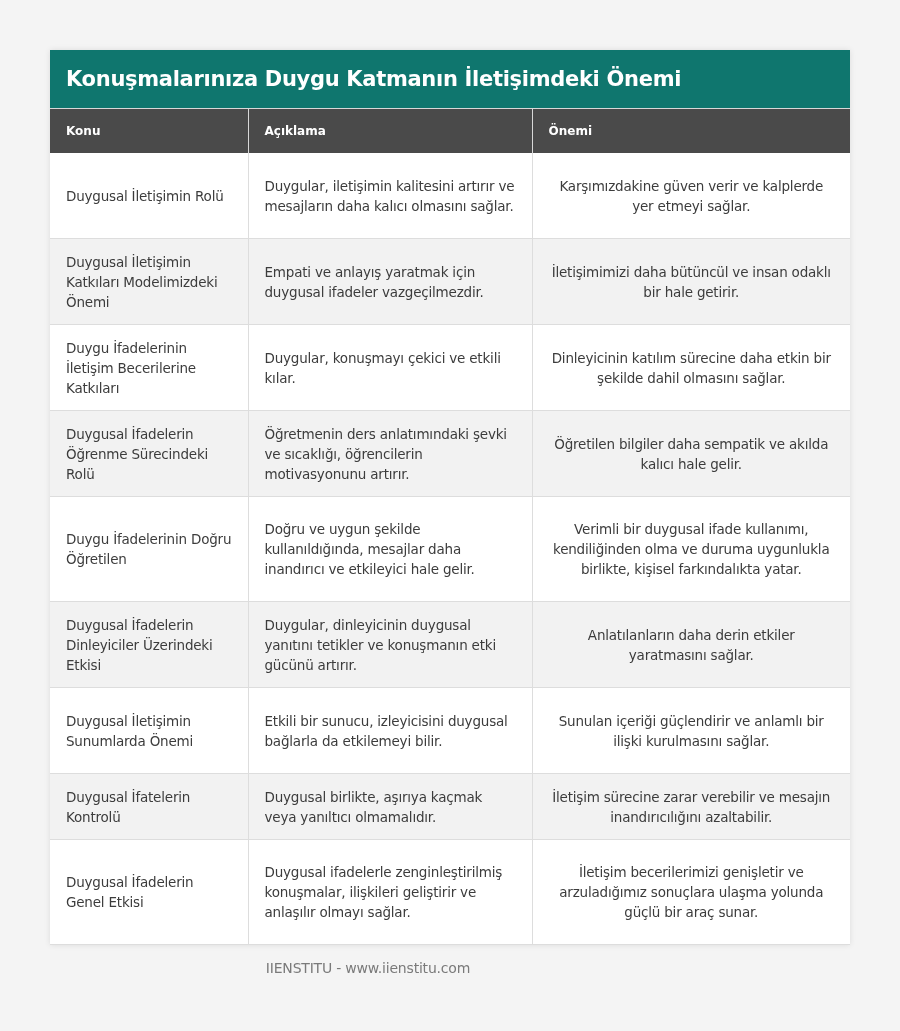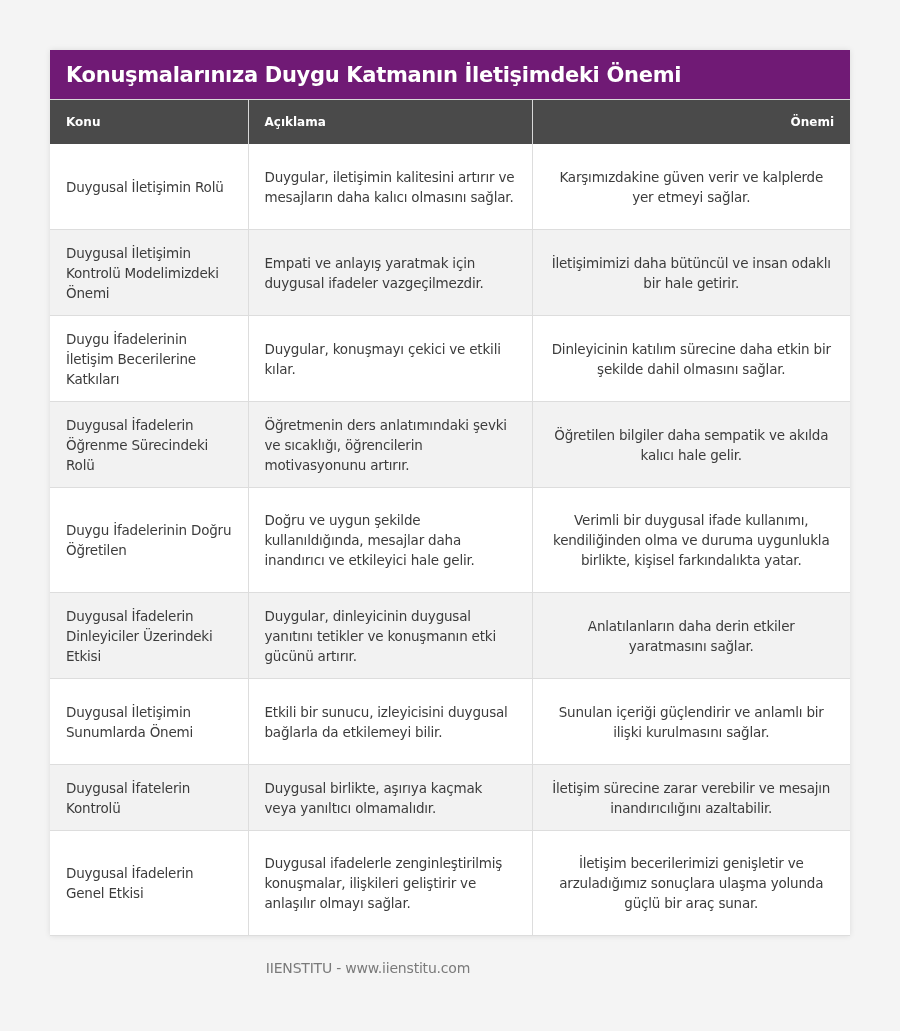--- a/index.html
+++ b/index.html
@@ -18,22 +18,22 @@
     }
     .card {
       position: absolute;
       left: 50px;
       top: 50px;
       width: 800px;
       background: #ffffff;
       box-shadow: 0 0 6px rgba(0,0,0,0.10);
     }
     .title-bar {
-      background: #701a75;
-      height: 50px;
+      background: #0f766e;
+      height: 59px;
       display: flex;
       align-items: center;
       padding-left: 16px;
       border-bottom: 1px solid #d8d8d8;
       box-sizing: border-box;
     }
     .title-bar h1 {
       margin: 0;
       font-size: 21px;
       font-weight: bold;
@@ -52,21 +52,21 @@
       background: #4a4a4a;
       color: #ffffff;
       font-size: 12px;
       font-weight: bold;
       text-align: left;
       height: 44px;
       padding: 0 16px;
       border-right: 1px solid #d8d8d8;
       box-sizing: border-box;
     }
-    thead th:last-child { border-right: none; text-align: right; }
+    thead th:last-child { border-right: none; }
     tbody td {
       font-size: 13.5px;
       line-height: 20px;
       padding: 12px 16px;
       vertical-align: middle;
       border-right: 1px solid #dddddd;
       border-bottom: 1px solid #dddddd;
       color: #3c3c3c;
       letter-spacing: -0.2px;
     }
@@ -114,21 +114,21 @@
           <th>Önemi</th>
         </tr>
       </thead>
       <tbody>
         <tr class="r0">
           <td>Duygusal İletişimin Rolü</td>
           <td>Duygular, iletişimin kalitesini artırır ve mesajların daha kalıcı olmasını sağlar.</td>
           <td>Karşımızdakine güven verir ve kalplerde yer etmeyi sağlar.</td>
         </tr>
         <tr class="r1">
-          <td>Duygusal İletişimin Kontrolü Modelimizdeki Önemi</td>
+          <td>Duygusal İletişimin Katkıları Modelimizdeki Önemi</td>
           <td>Empati ve anlayış yaratmak için duygusal ifadeler vazgeçilmezdir.</td>
           <td>İletişimimizi daha bütüncül ve insan odaklı bir hale getirir.</td>
         </tr>
         <tr class="r2">
           <td>Duygu İfadelerinin İletişim Becerilerine Katkıları</td>
           <td>Duygular, konuşmayı çekici ve etkili kılar.</td>
           <td>Dinleyicinin katılım sürecine daha etkin bir şekilde dahil olmasını sağlar.</td>
         </tr>
         <tr class="r3">
           <td>Duygusal İfadelerin Öğrenme Sürecindeki Rolü</td>

